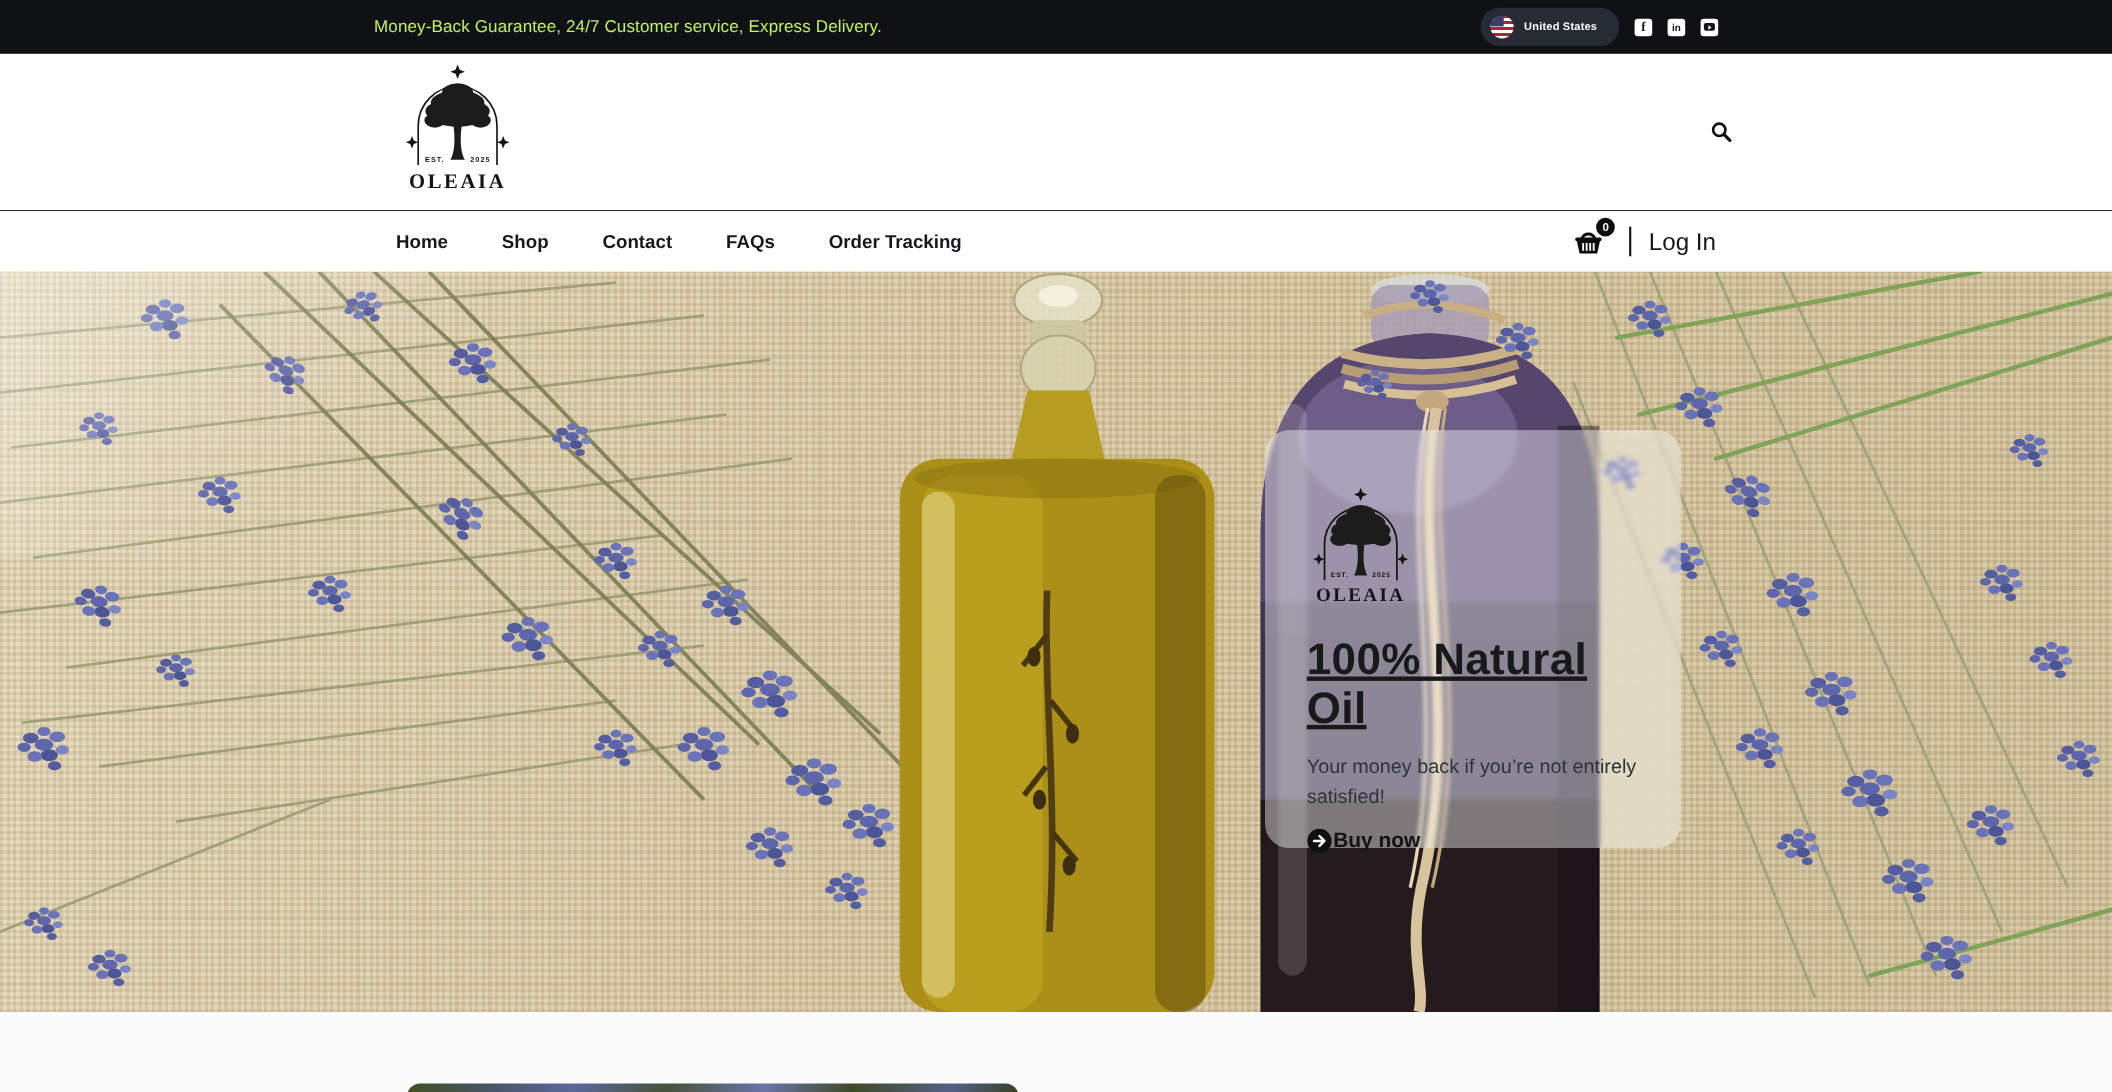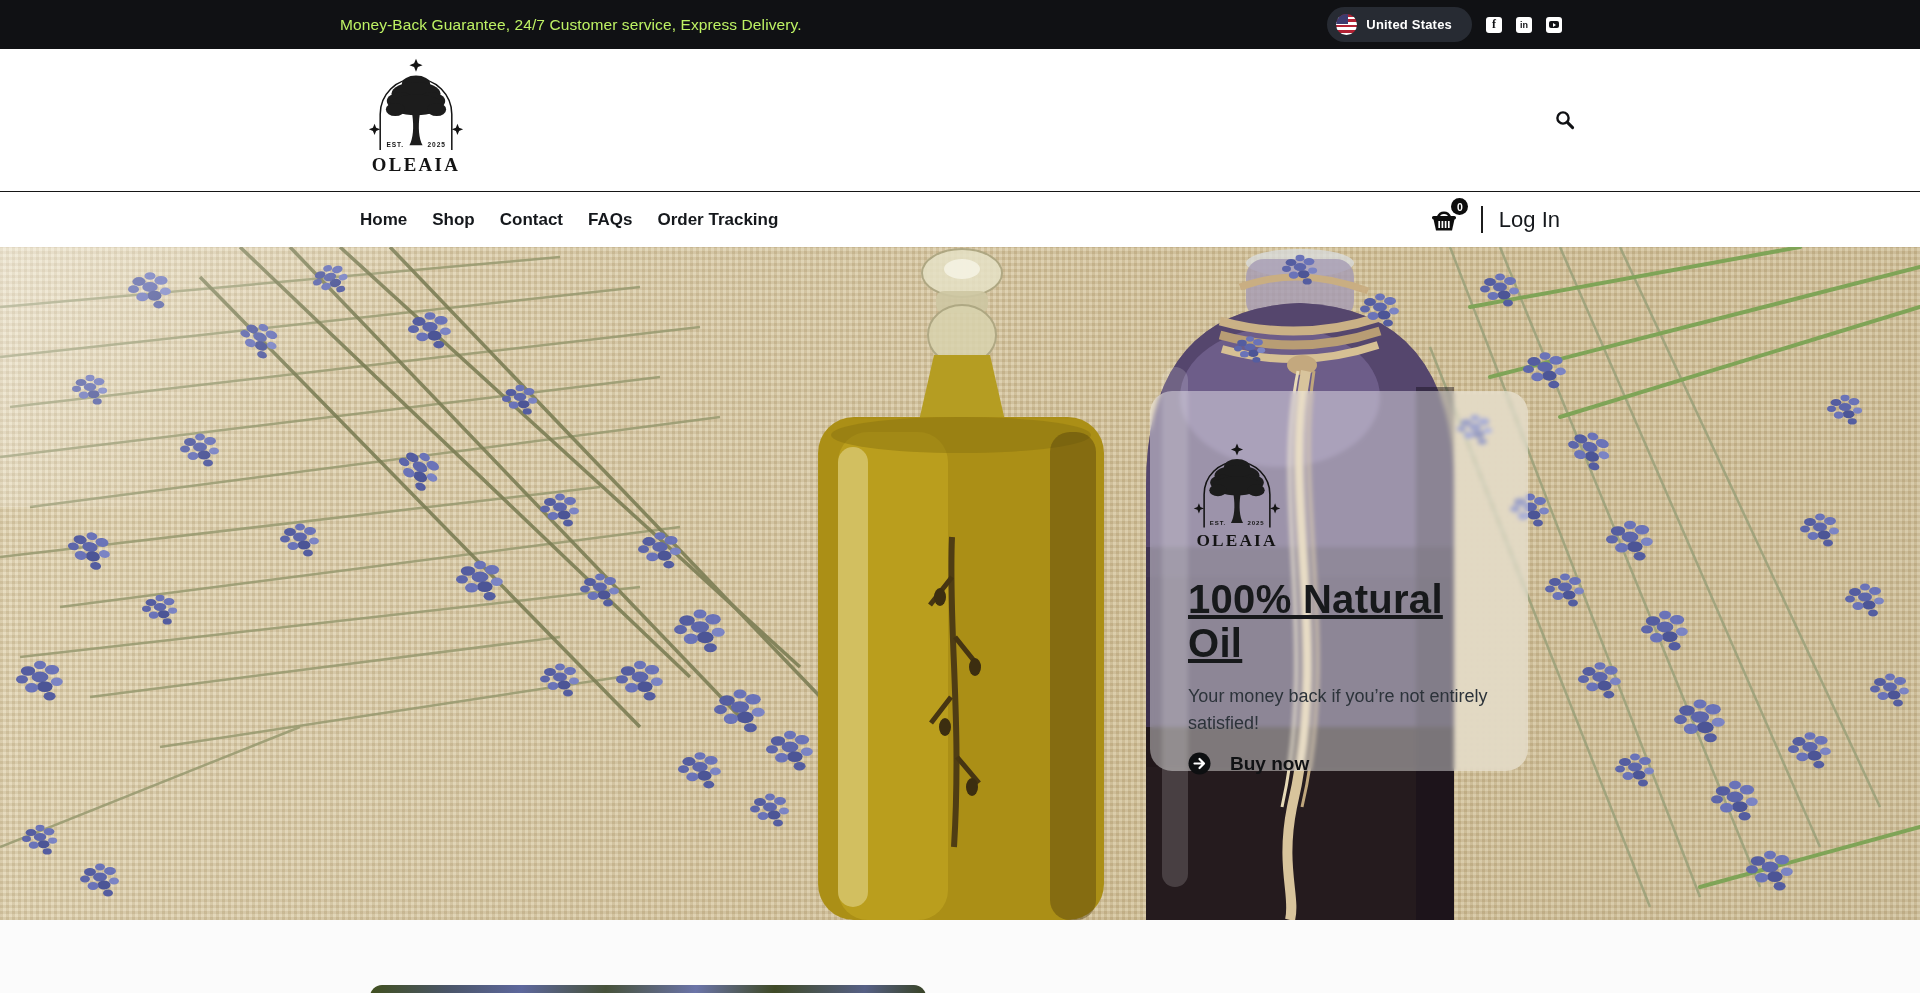--- a/index.html
+++ b/index.html
@@ -9,37 +9,37 @@
 
   
   .topbar{height:49px;background:#101114;}
   .topbar-msg{color:#bef264;font-size:15.5px;letter-spacing:.1px;}
   .topbar-right{margin-left:auto;display:flex;align-items:center;gap:14px;margin-right:18px;}
   .country-pill{display:flex;align-items:center;gap:9px;background:#272b33;border-radius:19px;
     padding:7px 20px 7px 9px;cursor:pointer;}
   .flag{width:21px;height:21px;border-radius:50%;overflow:hidden;position:relative;flex:0 0 21px;
     background:repeating-linear-gradient(180deg,#b22234 0 2.7px,#ffffff 2.7px 5.4px);}
   .flag .canton{position:absolute;left:0;top:0;width:55%;height:48%;background:#3c3b6e;}
-  .country-label{color:#fff;font-size:13px;font-weight:700;letter-spacing:.2px;}
+  .country-label{color:#fff;font-size:10px;font-weight:700;letter-spacing:.2px;}
   .social{display:flex;align-items:center;gap:14px;}
   .sq{width:16px;height:16px;background:#fff;border-radius:3px;display:flex;align-items:center;
     justify-content:center;color:#101114;font-weight:700;cursor:pointer;}
   .sq.fb{font-size:12px;font-family:"Liberation Serif",serif;}
   .sq.li{font-size:9px;letter-spacing:0;}
   .yt-inner{width:10px;height:7.5px;background:#101114;border-radius:2px;display:flex;align-items:center;justify-content:center;}
   .yt-play{width:0;height:0;border-left:3.5px solid #fff;border-top:2.5px solid transparent;border-bottom:2.5px solid transparent;margin-left:1px;}
 
   
   .header{height:142px;background:#fff;border-bottom:1.5px solid #161616;}
   .logo-box{margin-left:27px;cursor:pointer;}
   .search-btn{margin-left:auto;background:none;border:none;cursor:pointer;padding:4px;display:flex;}
 
   
   .nav{height:55px;background:#fff;}
-  .nav ul{list-style:none;display:flex;gap:25px;margin:0 0 0 20px;padding:0;}
+  .nav ul{list-style:none;display:flex;gap:49px;margin:0 0 0 20px;padding:0;}
   .nav li{font-size:17px;font-weight:600;color:#15181c;cursor:pointer;}
   .nav-right{margin-left:auto;display:flex;align-items:center;margin-right:20px;}
   .cart{position:relative;cursor:pointer;display:flex;}
   .cart-badge{position:absolute;top:-8px;right:-9px;width:17px;height:17px;background:#0d0d0d;color:#fff;
     border-radius:50%;font-size:10.5px;font-weight:700;display:flex;align-items:center;justify-content:center;}
   .nav-divider{width:1.5px;height:27px;background:#1c1c1c;margin:0 16px 0 22px;}
   .login{font-size:22px;font-weight:500;color:#15181c;cursor:pointer;}
 
   
   .hero{position:relative;height:673px;overflow:hidden;
@@ -50,21 +50,21 @@
   .hero-art{position:absolute;left:0;top:0;width:1920px;height:673px;display:block;}
   .hero-fade{position:absolute;left:0;top:0;width:420px;height:260px;
     background:linear-gradient(135deg,rgba(255,255,255,.38),rgba(255,255,255,0) 70%);}
 
   .hero-card{position:absolute;left:1150px;top:144px;width:378px;height:380px;border-radius:22px;
     background:rgba(255,255,255,.42);-webkit-backdrop-filter:blur(2px);backdrop-filter:blur(2px);
     box-sizing:border-box;padding:52px 38px 0 38px;}
   .card-logo{margin:0 0 20px 4px;}
   .hero-heading{margin:0 0 18px 0;font-size:40px;line-height:44px;font-weight:700;color:#17191b;letter-spacing:.3px;text-decoration:underline;}
   .hero-sub{margin:0 0 15px 0;font-size:18px;line-height:27px;color:#2c333a;max-width:300px;}
-  .buy-now{display:flex;align-items:center;gap:19px;cursor:pointer;}
+  .buy-now{display:flex;align-items:center;gap:1px;cursor:pointer;}
   .buy-now-label{font-size:19px;font-weight:700;color:#101214;}
 
   
   .below{height:73px;background:#fbfbfb;position:relative;}
   .next-img{position:absolute;left:370px;top:65px;width:556px;height:40px;border-radius:12px 12px 0 0;
     background:linear-gradient(100deg,#41501f 0%,#4a5568 14%,#5d679c 27%,#47523a 42%,#6b74a8 58%,#3f4a26 72%,#566085 88%,#35401c 100%);}
 
   
   .logo-svg text{fill:#141414;}
 </style>

